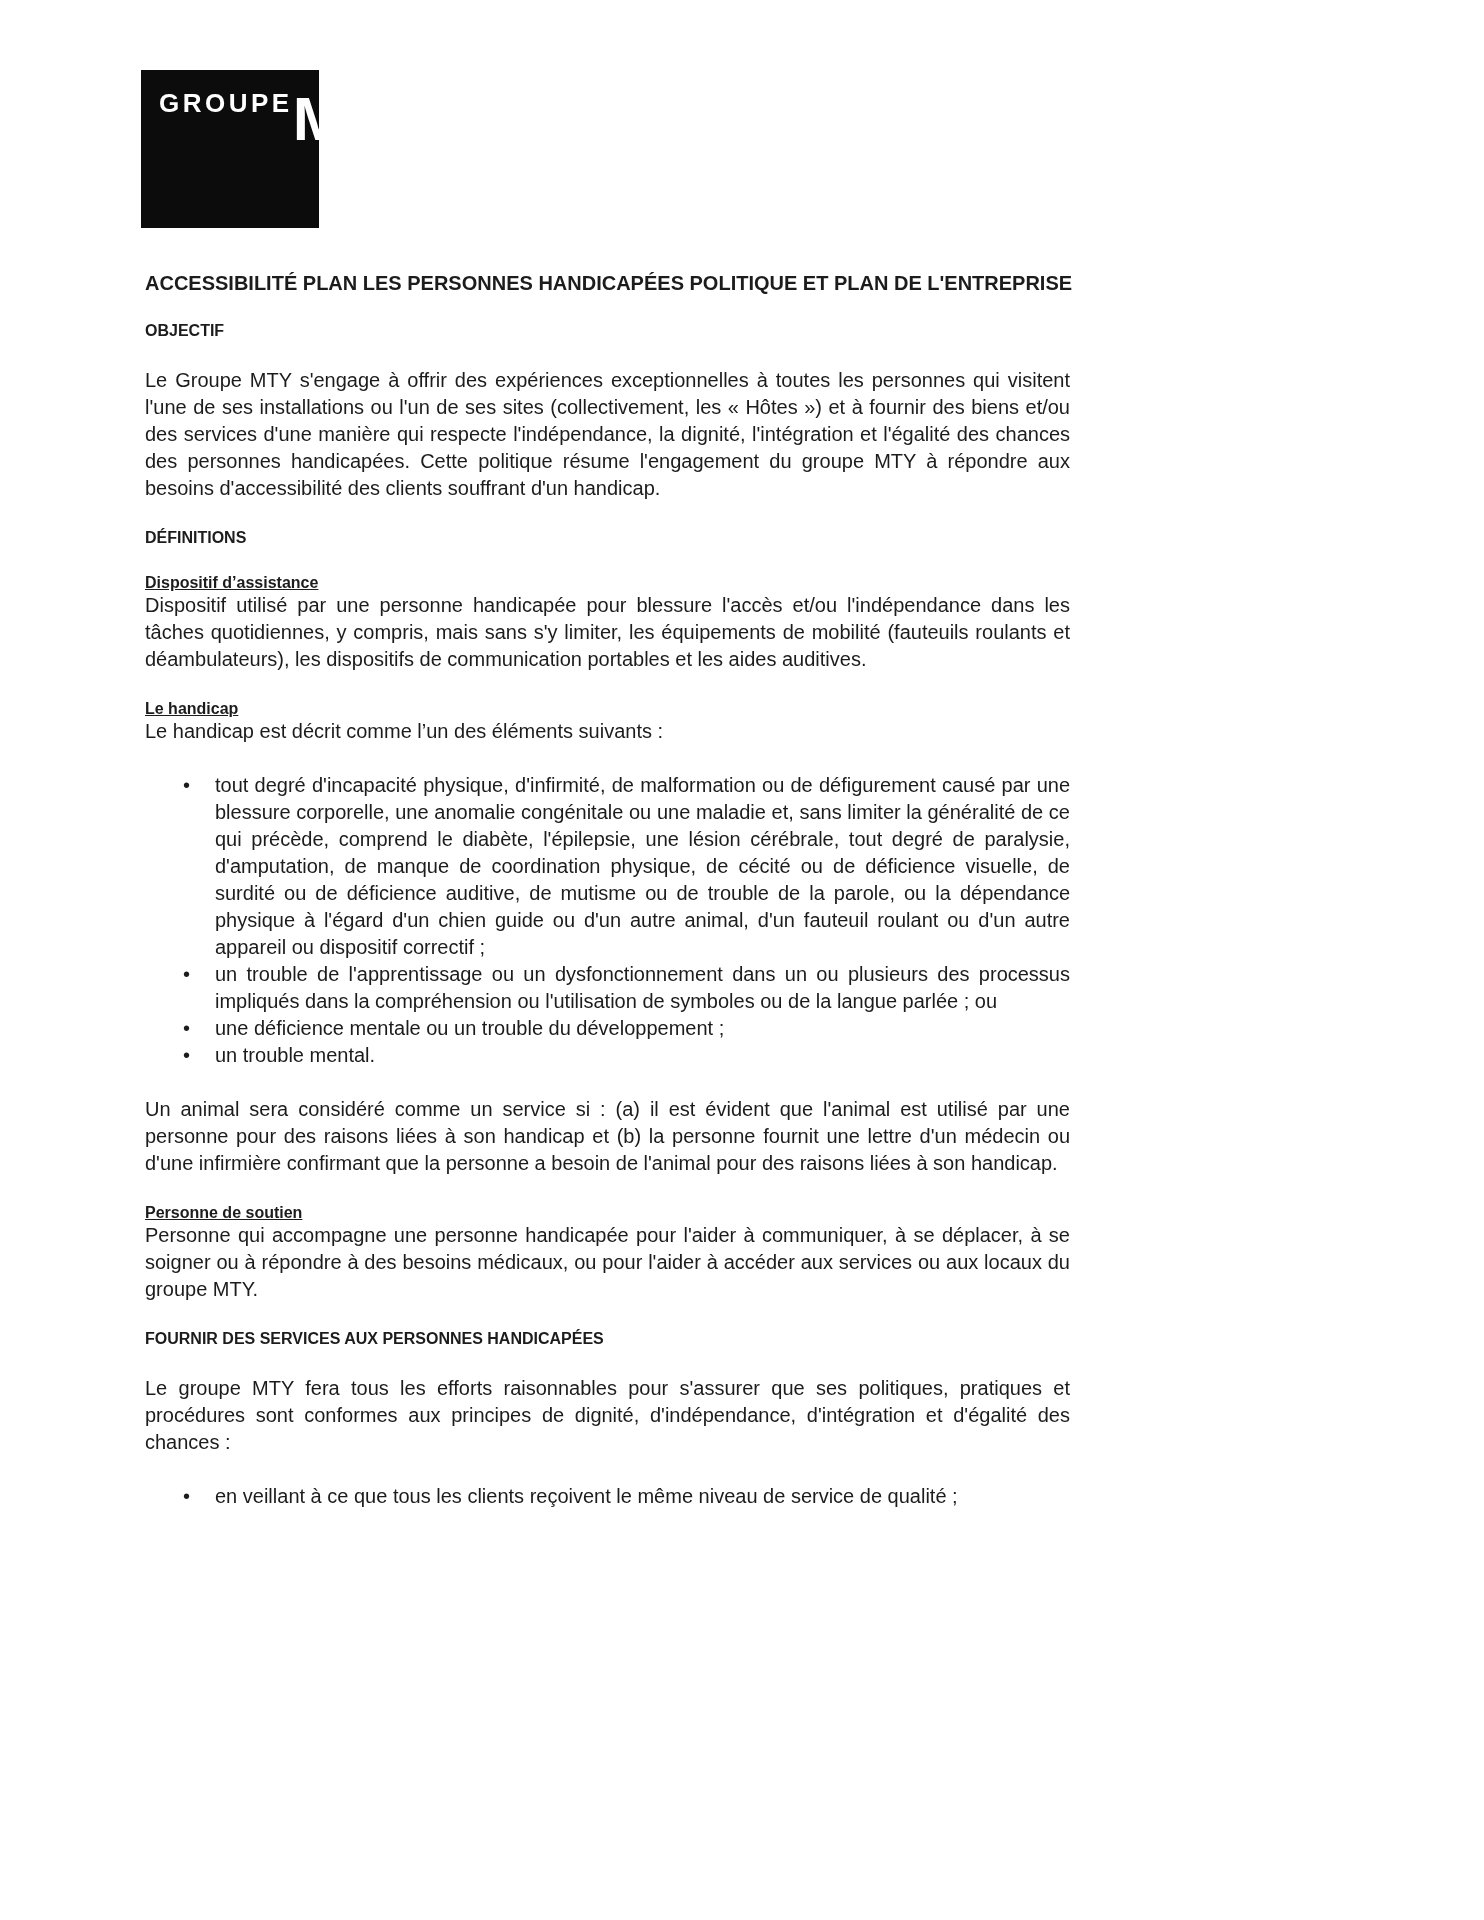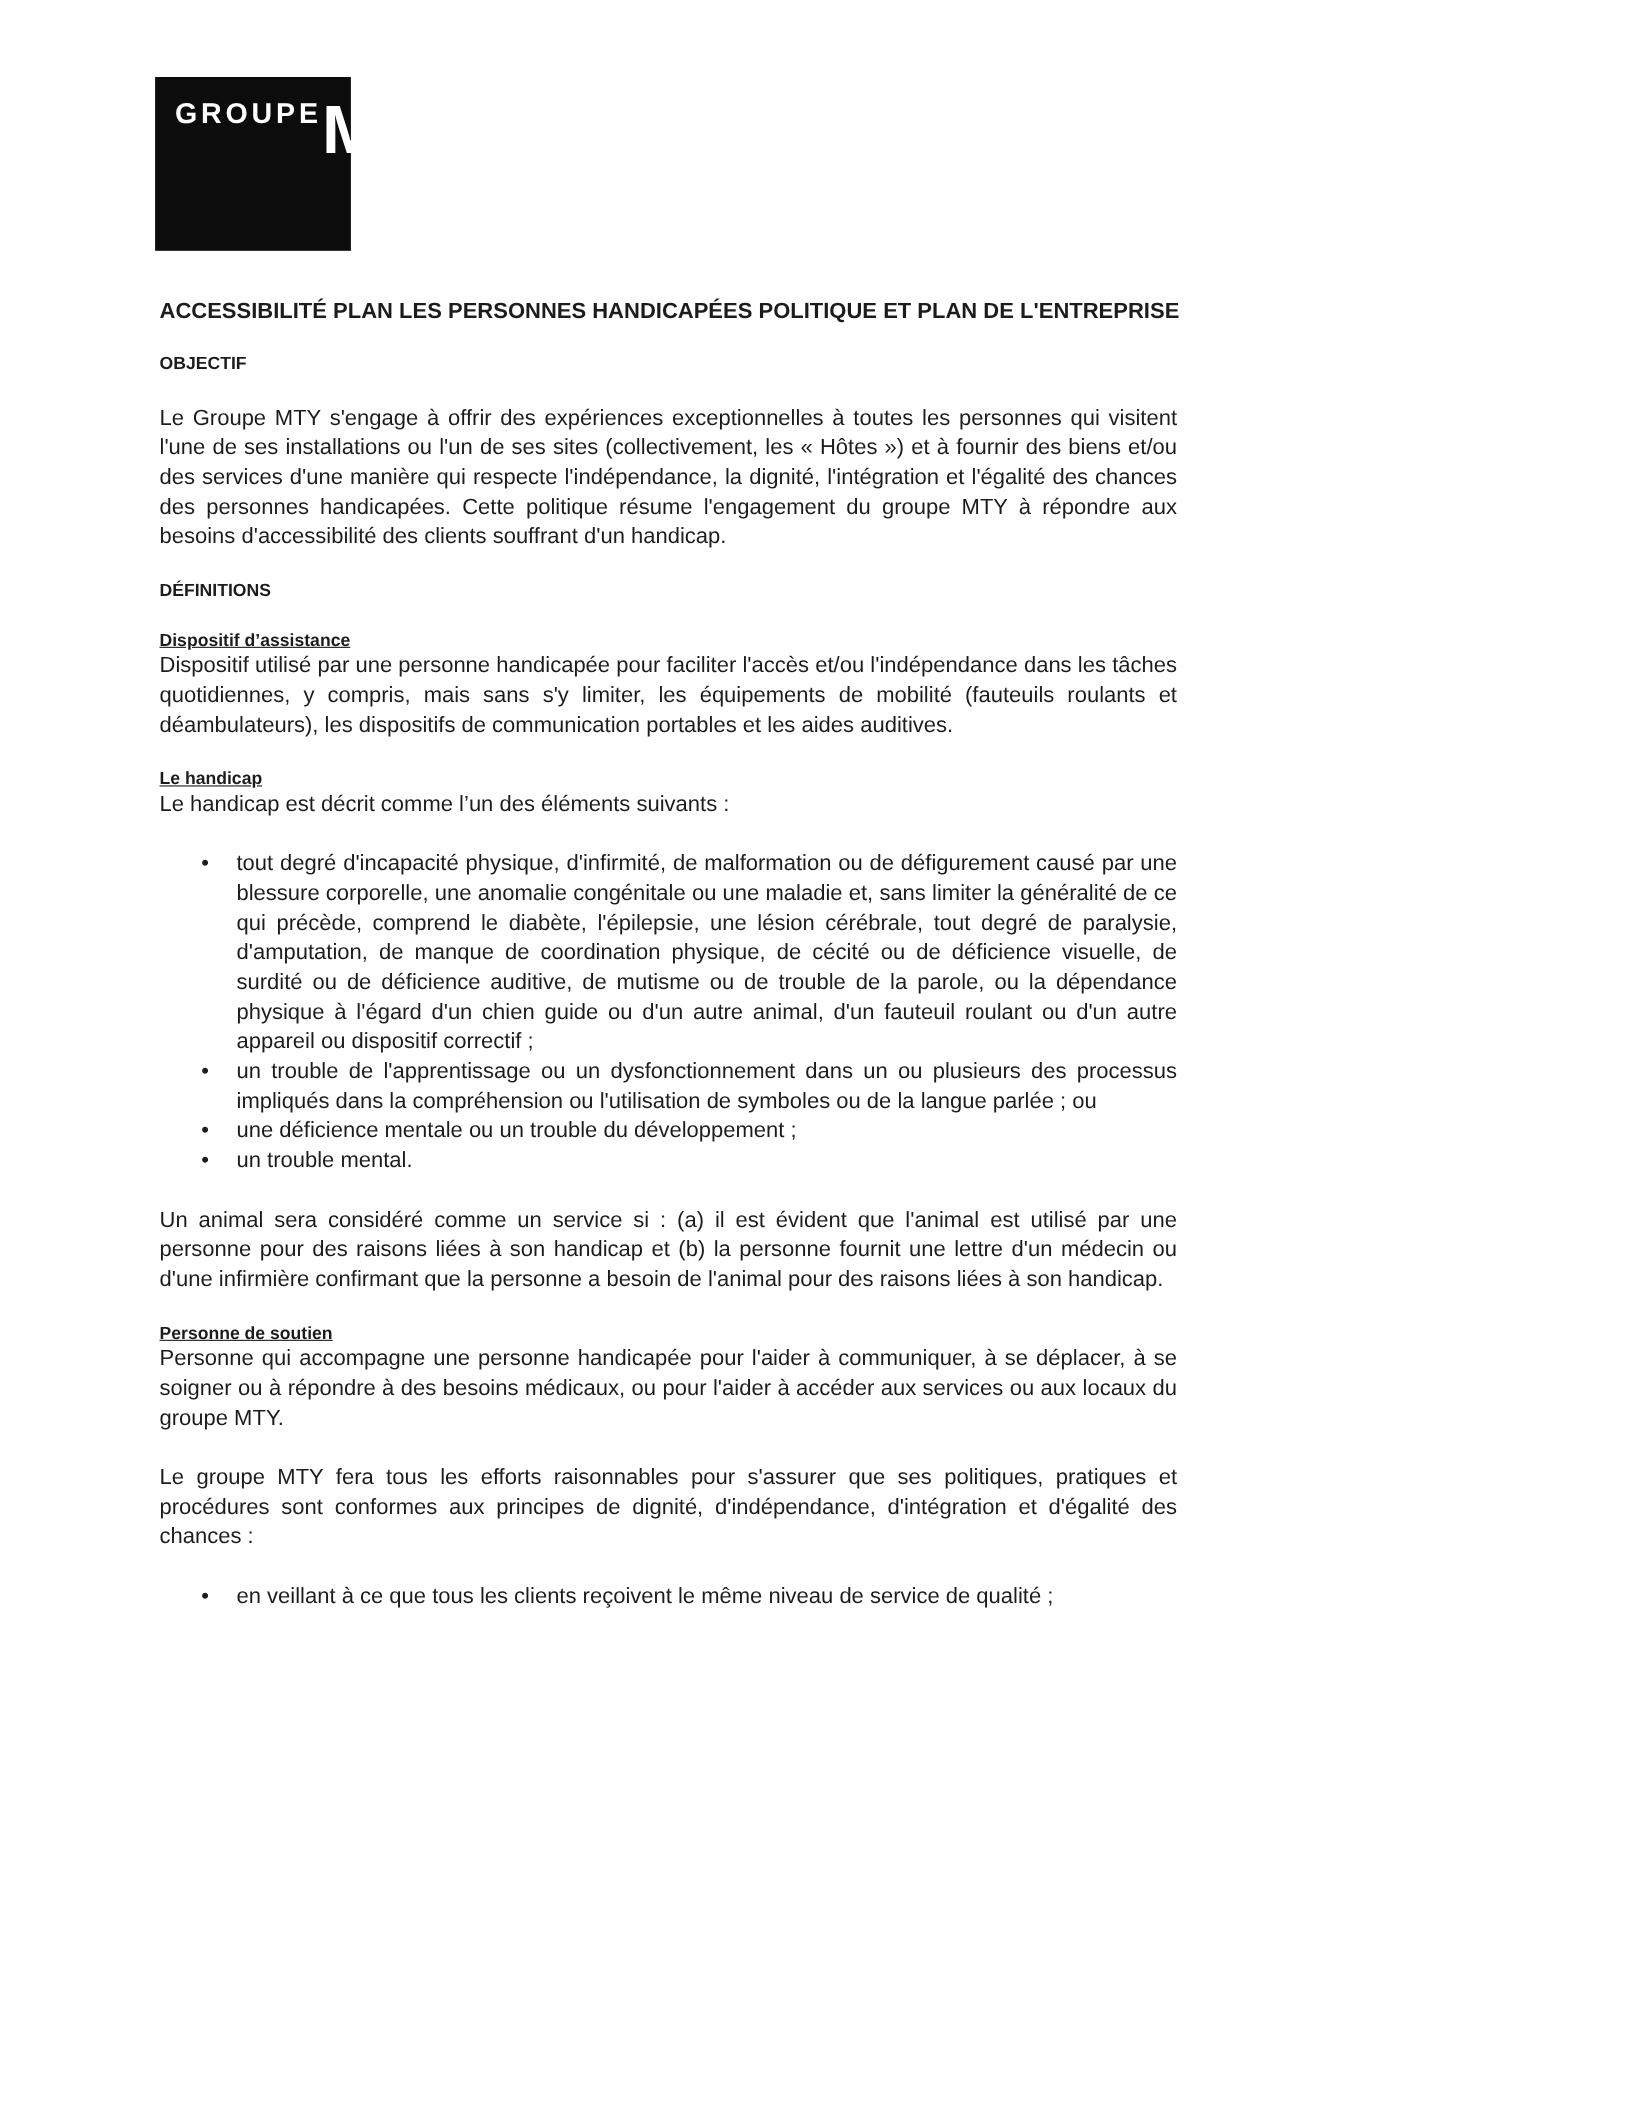--- a/index.html
+++ b/index.html
@@ -106,35 +106,36 @@
     </div>
 
     <h1 class="doc-title">ACCESSIBILITÉ PLAN LES PERSONNES HANDICAPÉES POLITIQUE ET PLAN DE L'ENTREPRISE</h1>
 
     <h2 class="section-heading">OBJECTIF</h2>
     <p class="para">Le Groupe MTY s'engage à offrir des expériences exceptionnelles à toutes les personnes qui visitent l'une de ses installations ou l'un de ses sites (collectivement, les « Hôtes ») et à fournir des biens et/ou des services d'une manière qui respecte l'indépendance, la dignité, l'intégration et l'égalité des chances des personnes handicapées. Cette politique résume l'engagement du groupe MTY à répondre aux besoins d'accessibilité des clients souffrant d'un handicap.</p>
 
     <h2 class="section-heading">DÉFINITIONS</h2>
 
     <h3 class="term-heading">Dispositif d’assistance</h3>
-    <p class="para">Dispositif utilisé par une personne handicapée pour faciliter l'accès et/ou l'indépendance dans les tâches quotidiennes, y compris, mais sans s'y limiter, les équipements de mobilité (fauteuils roulants et déambulateurs), les dispositifs de communication portables et les aides auditives.</p>
+    <p class="para">Dispositif utilisé par une personne handicapée pour blessure l'accès et/ou l'indépendance dans les tâches quotidiennes, y compris, mais sans s'y limiter, les équipements de mobilité (fauteuils roulants et déambulateurs), les dispositifs de communication portables et les aides auditives.</p>
 
     <h3 class="term-heading">Le handicap</h3>
     <p class="para intro">Le handicap est décrit comme l’un des éléments suivants :</p>
     <ul class="bullets">
       <li>tout degré d'incapacité physique, d'infirmité, de malformation ou de défigurement causé par une blessure corporelle, une anomalie congénitale ou une maladie et, sans limiter la généralité de ce qui précède, comprend le diabète, l'épilepsie, une lésion cérébrale, tout degré de paralysie, d'amputation, de manque de coordination physique, de cécité ou de déficience visuelle, de surdité ou de déficience auditive, de mutisme ou de trouble de la parole, ou la dépendance physique à l'égard d'un chien guide ou d'un autre animal, d'un fauteuil roulant ou d'un autre appareil ou dispositif correctif ;</li>
       <li>un trouble de l'apprentissage ou un dysfonctionnement dans un ou plusieurs des processus impliqués dans la compréhension ou l'utilisation de symboles ou de la langue parlée ; ou</li>
       <li>une déficience mentale ou un trouble du développement ;</li>
       <li>un trouble mental.</li>
     </ul>
 
     <p class="para">Un animal sera considéré comme un service si : (a) il est évident que l'animal est utilisé par une personne pour des raisons liées à son handicap et (b) la personne fournit une lettre d'un médecin ou d'une infirmière confirmant que la personne a besoin de l'animal pour des raisons liées à son handicap.</p>
 
     <h3 class="term-heading">Personne de soutien</h3>
     <p class="para">Personne qui accompagne une personne handicapée pour l'aider à communiquer, à se déplacer, à se soigner ou à répondre à des besoins médicaux, ou pour l'aider à accéder aux services ou aux locaux du groupe MTY.</p>
 
+    <h2 class="section-heading">FOURNIR DES SERVICES AUX PERSONNES HANDICAPÉES</h2>
     <p class="para">Le groupe MTY fera tous les efforts raisonnables pour s'assurer que ses politiques, pratiques et procédures sont conformes aux principes de dignité, d'indépendance, d'intégration et d'égalité des chances :</p>
     <ul class="bullets">
       <li>en veillant à ce que tous les clients reçoivent le même niveau de service de qualité ;</li>
     </ul>
 
   </div>
 </div>
 
 </body></html>

